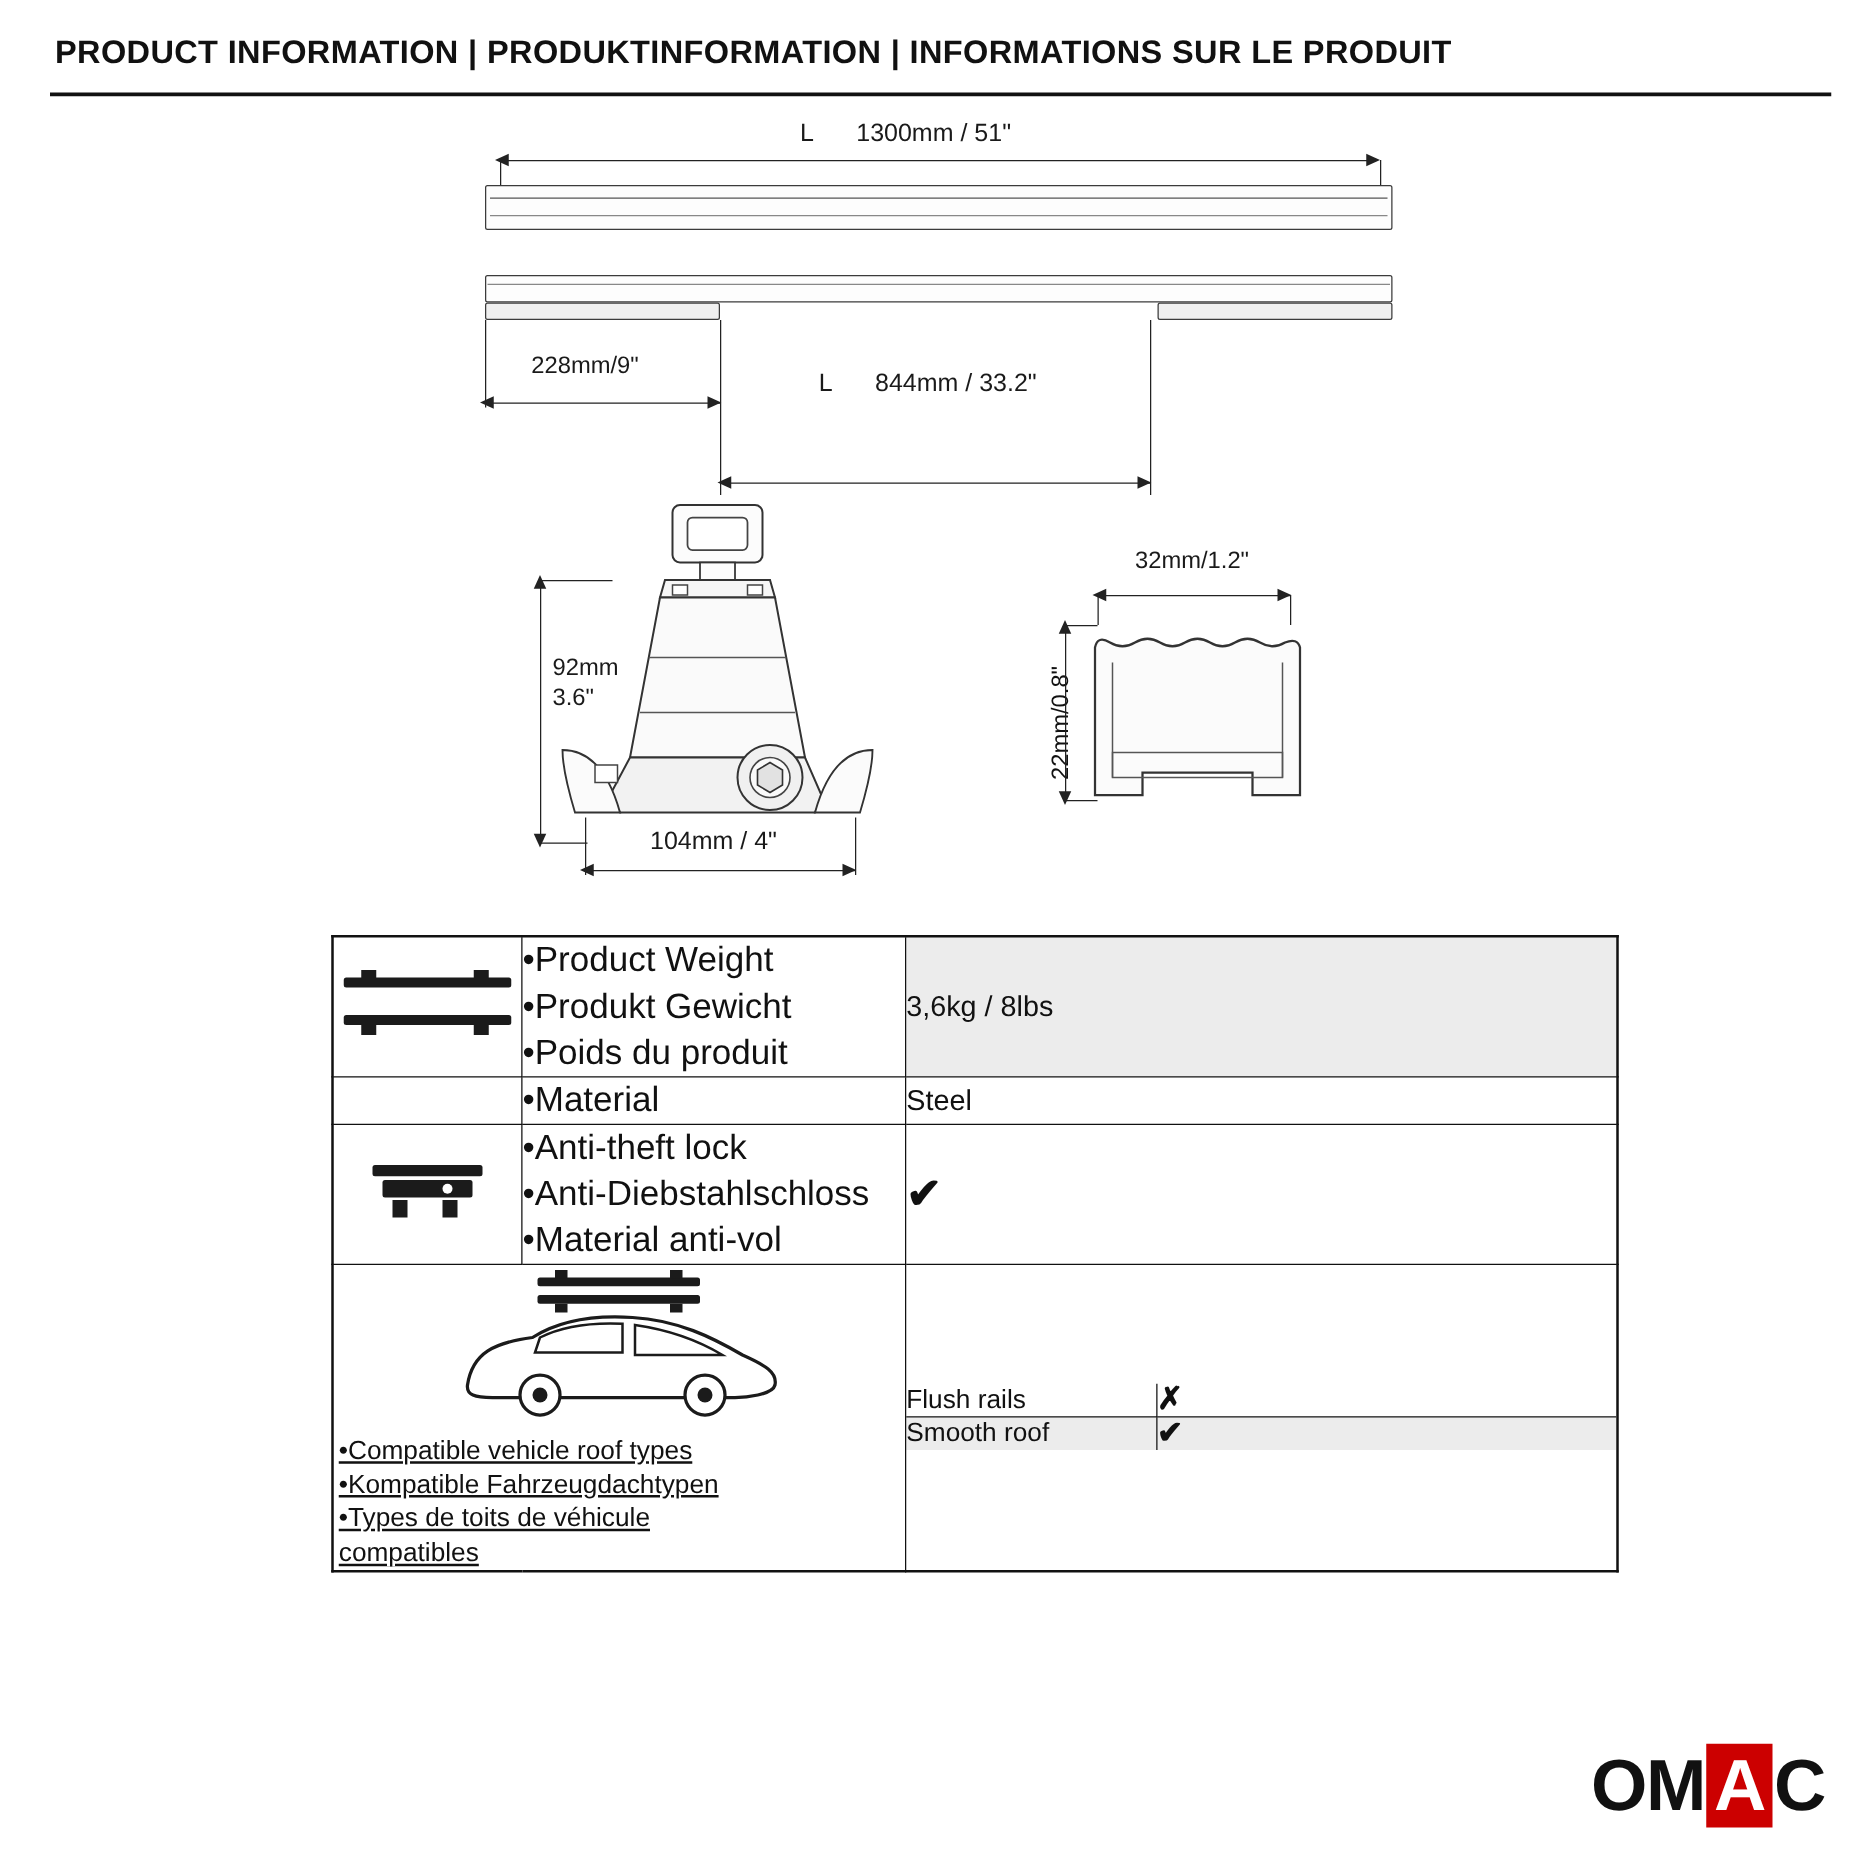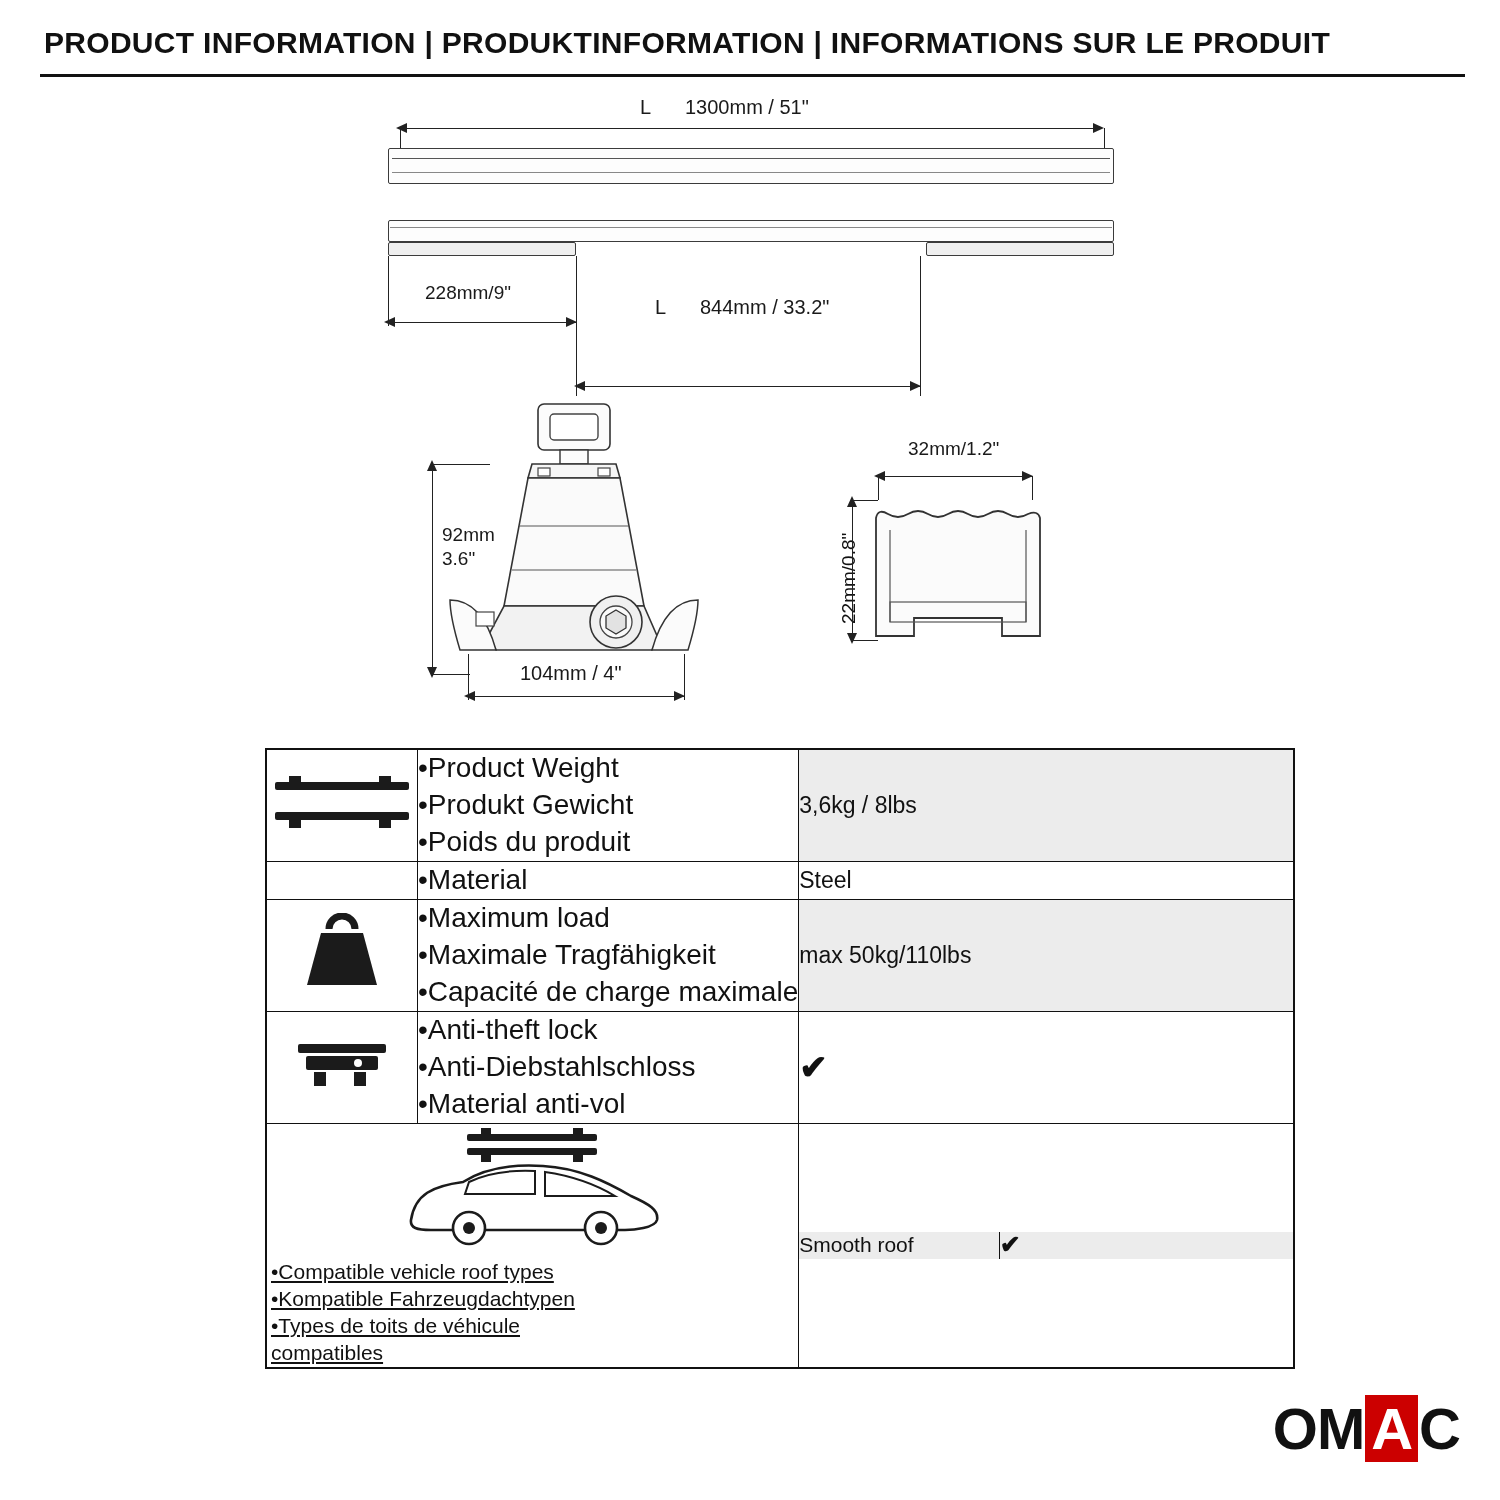--- a/index.html
+++ b/index.html
@@ -11,21 +11,21 @@
     color: #111111;
     position: relative;
     overflow: hidden;
   }
   .page { position: relative; width: 1500px; height: 1500px; }
 
   
   .header-title {
     position: absolute;
     top: 26px; left: 44px;
-    font-size: 30px;
+    font-size: 26px;
     font-weight: bold;
     letter-spacing: 0.3px;
     white-space: nowrap;
   }
   .header-rule {
     position: absolute;
     top: 74px; left: 40px;
     width: 1425px; height: 3px;
     background: #111111;
   }
@@ -262,36 +262,20 @@
       <tr>
         <td class="icon-cell"></td>
         <td class="label-cell">
           <div class="bullets">
             <div>•Material</div>
           </div>
         </td>
         <td class="value-cell">Steel</td>
       </tr>
 
-      <tr>
-        <td class="icon-cell">
-          <svg width="90" height="80" viewBox="0 0 90 80">
-            <path d="M32 16 a13 13 0 0 1 26 0" fill="none" stroke="#1b1b1b" stroke-width="7"></path>
-            <path d="M24 20 L66 20 L80 72 L10 72 Z" fill="#1b1b1b"></path>
-          </svg>
-        </td>
-        <td class="label-cell">
-          <div class="bullets">
-            <div>•Maximum load</div>
-            <div>•Maximale Tragfähigkeit</div>
-            <div>•Capacité de charge maximale</div>
-          </div>
-        </td>
-        <td class="value-cell shaded">max 50kg/110lbs</td>
-      </tr>
 
       <tr>
         <td class="icon-cell">
           <svg width="100" height="62" viewBox="0 0 100 62">
             <rect x="6" y="10" width="88" height="9" rx="2" fill="#1b1b1b"></rect>
             <rect x="14" y="22" width="72" height="14" rx="2" fill="#1b1b1b"></rect>
             <circle cx="66" cy="29" r="4" fill="#ffffff"></circle>
             <rect x="22" y="38" width="12" height="14" fill="#1b1b1b"></rect>
             <rect x="62" y="38" width="12" height="14" fill="#1b1b1b"></rect>
           </svg>
@@ -331,20 +315,26 @@
           <div class="compat-text">
             <div>•Compatible vehicle roof types</div>
             <div>•Kompatible Fahrzeugdachtypen</div>
             <div>•Types de toits de véhicule</div>
             <div>compatibles</div>
           </div>
         </td>
         <td style="padding:0;">
           <table class="sub-table">
             <tbody>
+              <tr>
+                <td class="sub-name first">Flush rails</td>
+                <td class="sub-val">
+                  <span class="cross">✗</span>
+                </td>
+              </tr>
               <tr class="shaded-row">
                 <td class="sub-name first">Smooth roof</td>
                 <td class="sub-val">
                   <span class="cross">✔</span>
                 </td>
               </tr>
             </tbody>
           </table>
         </td>
       </tr>

